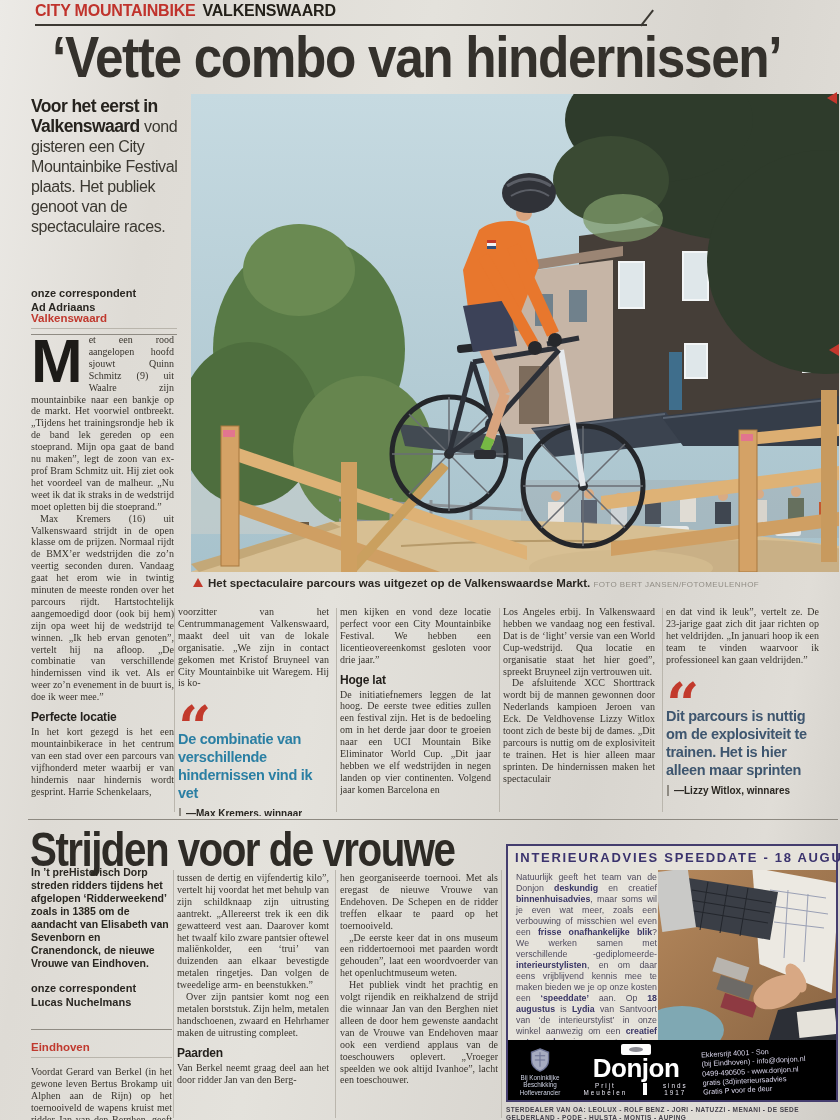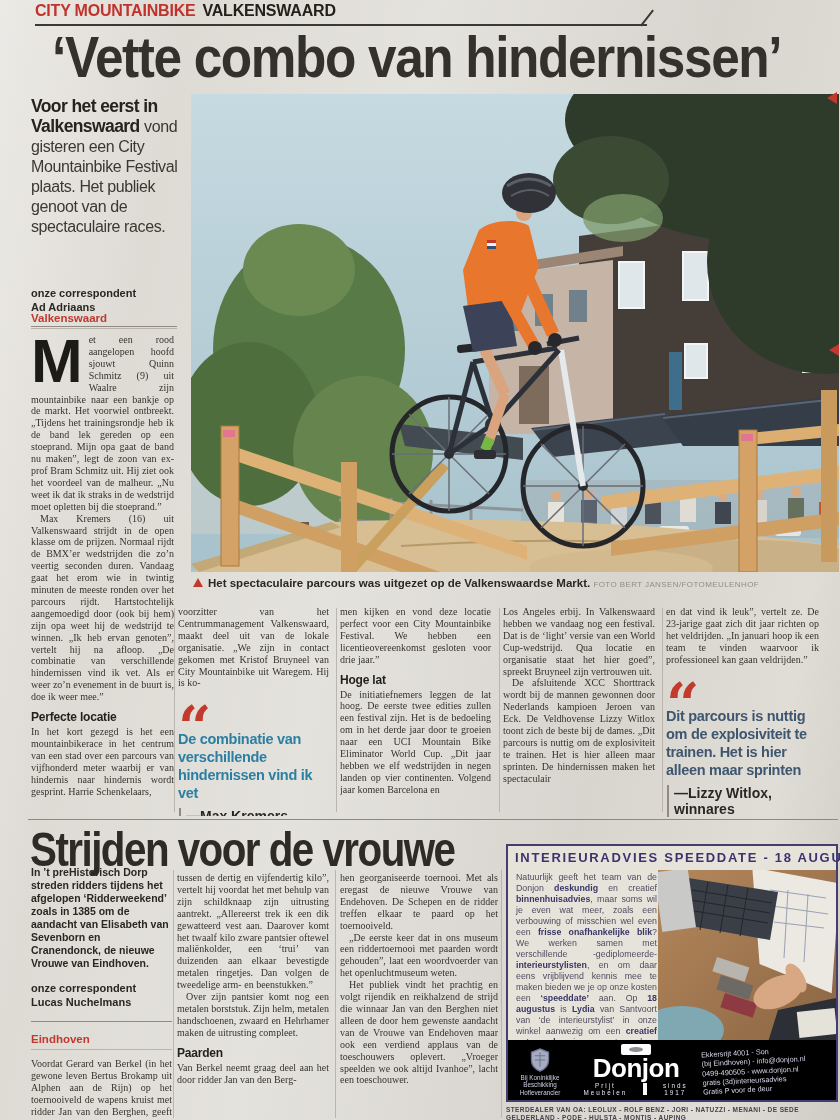--- a/index.html
+++ b/index.html
@@ -17,41 +17,41 @@
   .kicker .red { color:#c0332c; margin-right:7px; }
   .kicker .blk { color:#232019; }
   .kicker-rule { position:absolute; left:35px; top:24px; width:612px; height:2px; background:#3c3933; }
   .kicker-slash { position:absolute; left:646px; top:8px; width:2px; height:20px; background:#3c3933; transform:rotate(38deg); }
   .headline1 { position:absolute; left:52px; top:24px; font-weight:bold; font-size:57px; letter-spacing:-1.5px; color:#34312c; white-space:nowrap; transform:scaleX(.9); transform-origin:left top; }
 
   
   .intro1 { position:absolute; left:31px; top:96px; width:150px; }
   .intro1 .ib { font-weight:bold; font-size:17.5px; line-height:20px; letter-spacing:-0.6px; color:#26231e; }
   .intro1 .ir { font-size:16px; line-height:20px; letter-spacing:-0.4px; color:#3b3831; }
-  .corr { position:absolute; left:31px; width:146px; font-weight:bold; font-size:11px; line-height:13.5px; color:#2a2722; padding-bottom:12px; border-bottom:1px solid #8f8b83; }
+  .corr { position:absolute; left:31px; width:146px; font-weight:bold; font-size:11px; line-height:13.5px; color:#2a2722; padding-bottom:20px; border-bottom:1px solid #8f8b83; }
   .corr1 { top:287px; }
   .dateline { position:absolute; left:31px; width:146px; font-weight:bold; font-size:11.5px; color:#c0392e; padding:3px 0 4px; border-bottom:1px solid #b9b5ac; }
   .dl1 { top:309px; }
 
   
   .col { position:absolute; overflow:hidden; }
   .bt { font-family:"Liberation Serif","DejaVu Serif",serif; font-size:10px; line-height:11.9px; color:#37332c; text-align:justify; }
   .ind { text-indent:9px; }
   .subhead { font-weight:bold; font-size:12px; line-height:14px; letter-spacing:-0.2px; color:#221f1b; margin:7px 0 2px; font-family:"Liberation Sans",sans-serif; }
   .dropcap { float:left; font-weight:bold; font-size:62px; line-height:47px; padding:3px 6px 0 0; color:#1d1b18; font-family:"Liberation Sans",sans-serif; }
   .vrule { position:absolute; width:1px; background:#bab6ad; }
 
   
   .pq { margin-top:9px; }
   .pq-icon { height:32px; overflow:hidden; }
   .pq-icon::before { content:"\201C"; font-family:"DejaVu Serif",serif; font-weight:bold; font-size:58px; line-height:1.05; color:#c23a2c; }
   .pq-text { font-weight:bold; font-size:14.5px; line-height:18px; letter-spacing:-0.3px; }
   .pq1 .pq-text { color:#2b7fa3; }
   .pq2 .pq-text { color:#3e566f; }
-  .pq-attr { margin-top:6px; font-weight:bold; font-size:14px; color:#2a2722; border-left:2px solid #8f8b83; padding-left:5px; margin-left:1px; }
+  .pq-attr { margin-top:6px; font-weight:bold; font-size:10px; color:#2a2722; border-left:2px solid #8f8b83; padding-left:5px; margin-left:1px; }
 
   
   .photo { position:absolute; left:191px; top:94px; width:648px; height:478px; background:#b9cfd8; }
   .caption { position:absolute; left:193px; top:577px; width:645px; font-weight:bold; font-size:11.5px; color:#2b2823; }
   .cap-tri { display:inline-block; width:0; height:0; border-left:5px solid transparent; border-right:5px solid transparent; border-bottom:9px solid #c23a2c; margin-right:5px; }
   .cap-credit { font-weight:normal; font-size:8px; color:#918d85; letter-spacing:.4px; }
 
   
   .divider { position:absolute; left:28px; top:819px; width:810px; height:1px; background:#8d8981; }
   .headline2 { position:absolute; left:30px; top:822px; font-weight:bold; font-size:48px; letter-spacing:-1.8px; color:#2e2b26; white-space:nowrap; transform:scaleX(.84); transform-origin:left top; }

